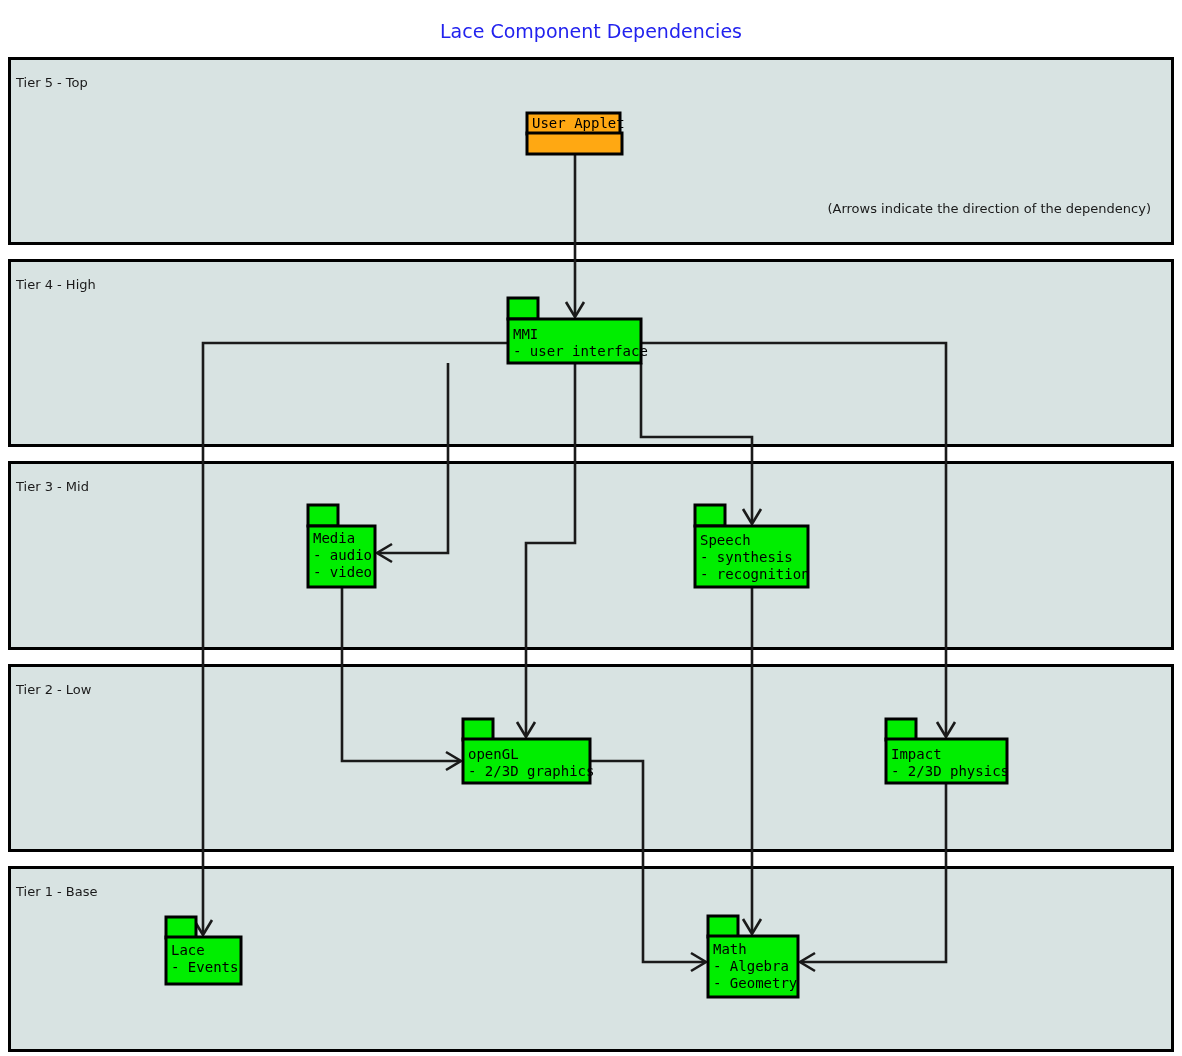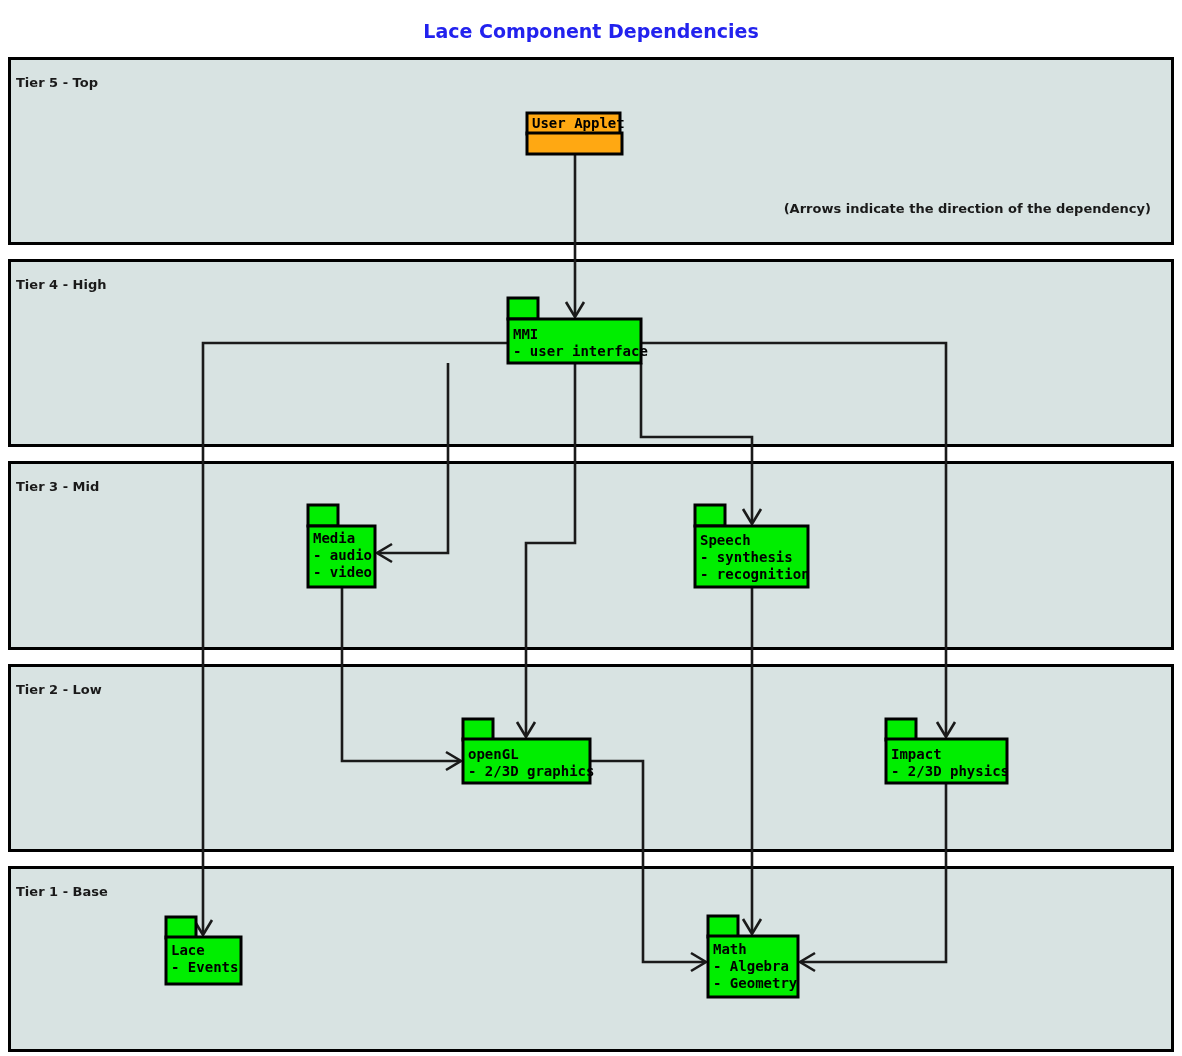--- a/index.html
+++ b/index.html
@@ -9,21 +9,20 @@
   }
   body {
     font-family: "DejaVu Sans", sans-serif;
   }
   #canvas {
     position: relative;
     width: 1182px;
     height: 1056px;
     background: #1d4ed8;
     overflow: hidden;
-    font-weight: bold;
   }
   #diagram-svg {
     position: absolute;
     left: 0;
     top: 0;
     width: 1182px;
     height: 1056px;
   }
   .title-text {
     font-family: "DejaVu Sans", sans-serif;

